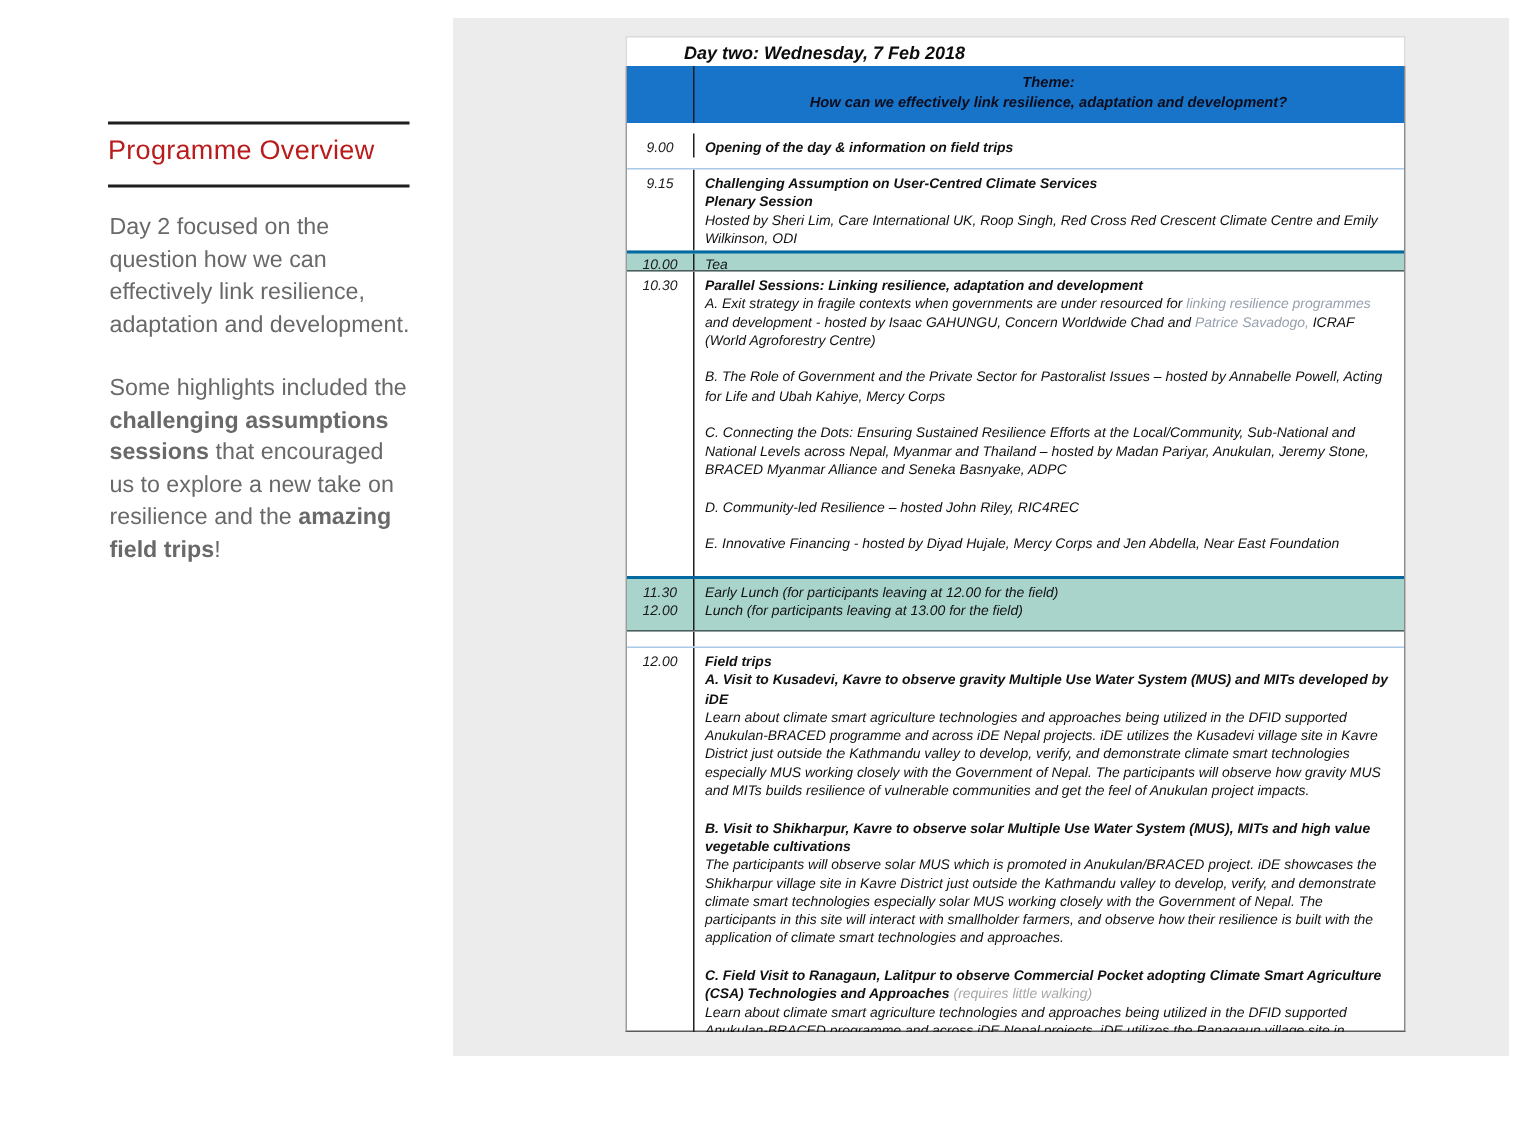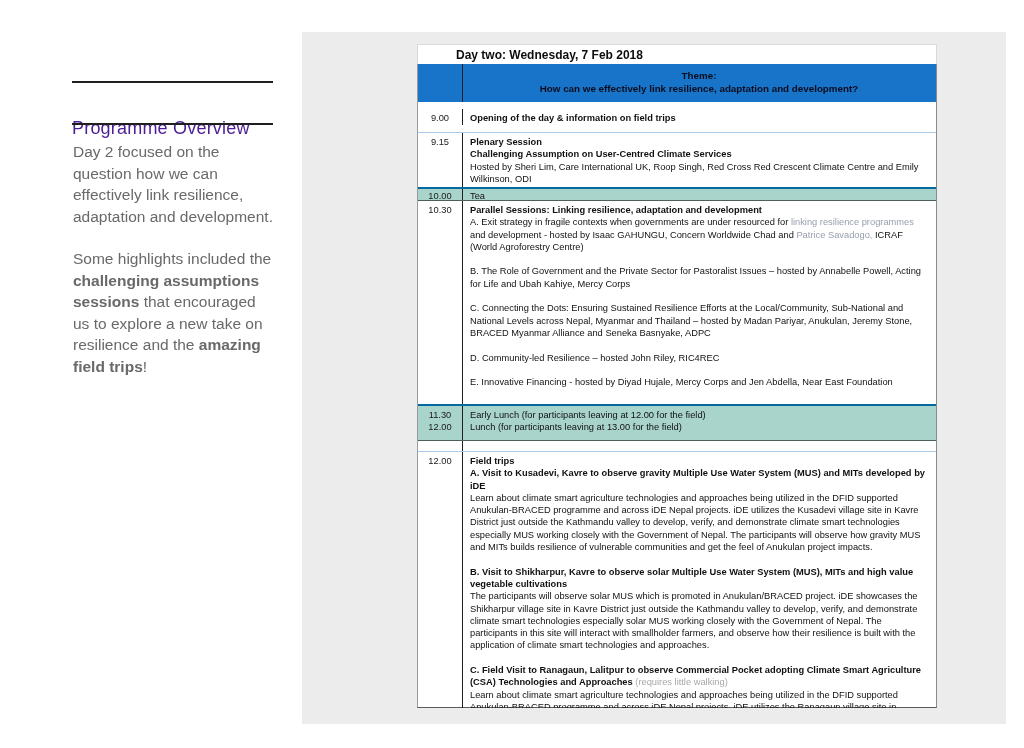--- a/index.html
+++ b/index.html
@@ -18,33 +18,34 @@
     font-family:"Liberation Sans", sans-serif;
     overflow:hidden;
   }
 
   
   .rule{position:absolute;left:72px;width:201px;height:2px;background:#1f1f1f;}
   .rule-top{top:81px;}
   .rule-bottom{top:123px;}
   .slide-title{
     position:absolute;left:72px;top:90px;width:220px;
-    font-size:18px;letter-spacing:.2px;color:#4c1d95;font-weight:400;margin-top:28px;
+    font-size:18px;letter-spacing:.2px;color:#b91c1c;font-weight:400;
   }
   .slide-body{
     position:absolute;left:73px;top:141px;width:201px;
     font-size:15.5px;line-height:21.5px;color:var(--body-gray);
   }
   .slide-body .para + .para{margin-top:21px;}
   .slide-body b{font-weight:bold;}
 
   
   .gray-panel{
-    position:absolute;left:302px;top:32px;width:704px;height:692px;
+    position:absolute;left:302px;top:12px;width:704px;height:692px;
     background:var(--panel-gray);
+    font-style:italic;
   }
 
   
   .doc{
     position:absolute;left:115px;top:12px;width:520px;height:664px;
     background:#ffffff;color:#111;
   }
   .doc-title{
     height:20px;padding:3px 0 0 38px;
     font-size:12px;font-weight:bold;color:#0d0d0d;
@@ -114,22 +115,22 @@
             </div>
             <div class="cell-content">
               <div class="line"><b>Opening of the day &amp; information on field trips</b></div>
             </div>
           </div>
           <div class="srow" data-key="plenary">
             <div class="cell-time">
               <div class="line">9.15</div>
             </div>
             <div class="cell-content">
+              <div class="line"><b>Challenging Assumption on User-Centred Climate Services</b></div>
               <div class="line"><b>Plenary Session</b></div>
-              <div class="line"><b>Challenging Assumption on User-Centred Climate Services</b></div>
               <div class="line"><span> Hosted by Sheri Lim, Care International UK, Roop Singh, Red Cross Red Crescent Climate Centre and Emily Wilkinson, ODI</span></div>
             </div>
           </div>
           <div class="srow teal" data-key="tea">
             <div class="cell-time">
               <div class="line">10.00</div>
             </div>
             <div class="cell-content">
               <div class="line"><span>Tea</span></div>
             </div>

